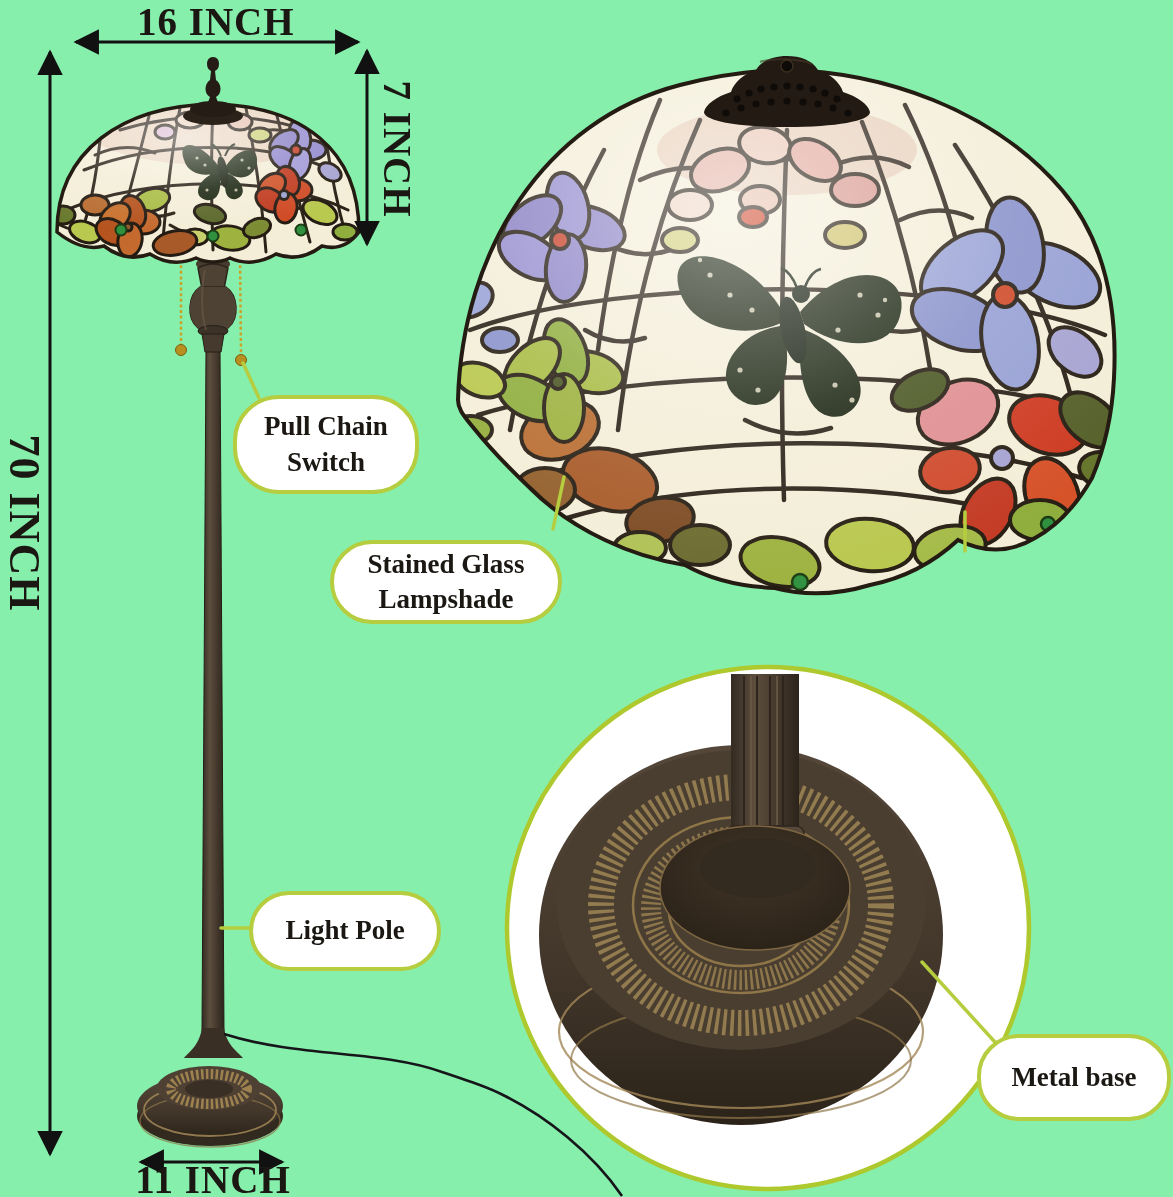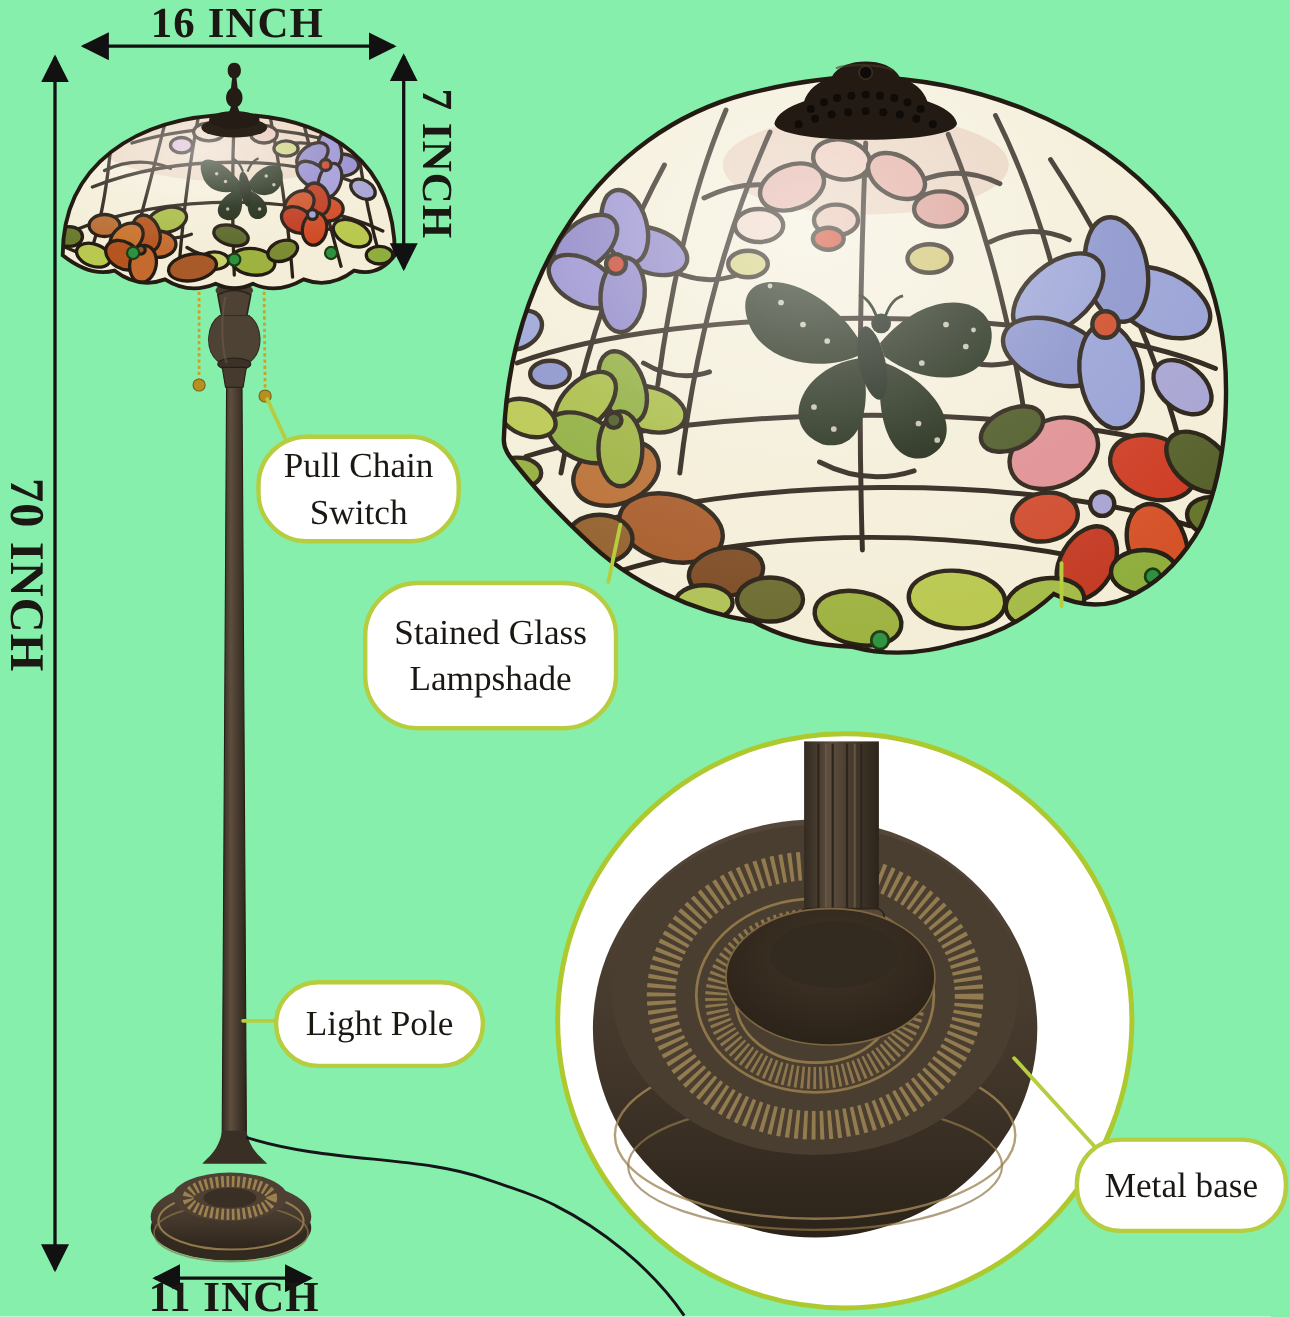--- a/index.html
+++ b/index.html
@@ -11,22 +11,22 @@
   .dim{
     position:absolute;font-weight:bold;font-size:39px;letter-spacing:1px;
     color:var(--annotation-text,#1b1713);white-space:nowrap;line-height:1;
   }
   .dim.vert{transform:translate(-50%,-50%) rotate(90deg);}
   .dim.center{transform:translate(-50%,-50%);text-align:right;}
   .callout{
     position:absolute;box-sizing:border-box;background:#fff;
     border:4px solid var(--callout-border,#b5cd3e);
     display:flex;align-items:center;justify-content:center;text-align:center;
-    font-weight:normal;color:var(--annotation-text,#1b1713);
-    font-size:32px;line-height:1.3;padding:2px 10px;
+    font-weight:bold;color:var(--annotation-text,#1b1713);
+    font-size:27px;line-height:1.3;padding:2px 10px;
   }
   .ptr{stroke:var(--callout-border,#b5cd3e);stroke-width:3.5;fill:none;stroke-linecap:round;}
   .ring{fill:#ffffff;stroke:var(--zoom-circle,#b5cd3e);stroke-width:4.5;}
   .dimline{stroke:var(--arrow,#111111);stroke-width:3;fill:none;}
   .lead{stroke:#2b2117;fill:none;stroke-linecap:round;}
   .lead.sm{stroke-width:3;}
   .lead.bg{stroke-width:4.5;}
 </style>
 </head>
 <body>
@@ -402,21 +402,21 @@
 </svg>
 
 <div class="dim" style="left:137px;top:2px;">16 INCH</div>
 <div class="dim vert" style="left:397px;top:149px;">7 INCH</div>
 <div class="dim vert" style="left:24px;top:523px;font-size:44px;">70 INCH</div>
 <div class="dim center" style="left:213px;top:1179px;">11 INCH</div>
 
 <div class="callout" style="left:233px;top:395px;width:186px;height:99px;border-radius:46px;">
   <span>Pull Chain Switch</span>
 </div>
-<div class="callout" style="left:330px;top:528px;width:232px;height:136px;border-radius:50px;">
+<div class="callout" style="left:330px;top:540px;width:232px;height:84px;border-radius:50px;">
   <span>Stained Glass Lampshade</span>
 </div>
 <div class="callout" style="left:977px;top:1034px;width:194px;height:87px;border-radius:42px;">
   <span>Metal base</span>
 </div>
 <div class="callout" style="left:249px;top:891px;width:192px;height:80px;border-radius:40px;">
   <span>Light Pole</span>
 </div>
 
 </div>

